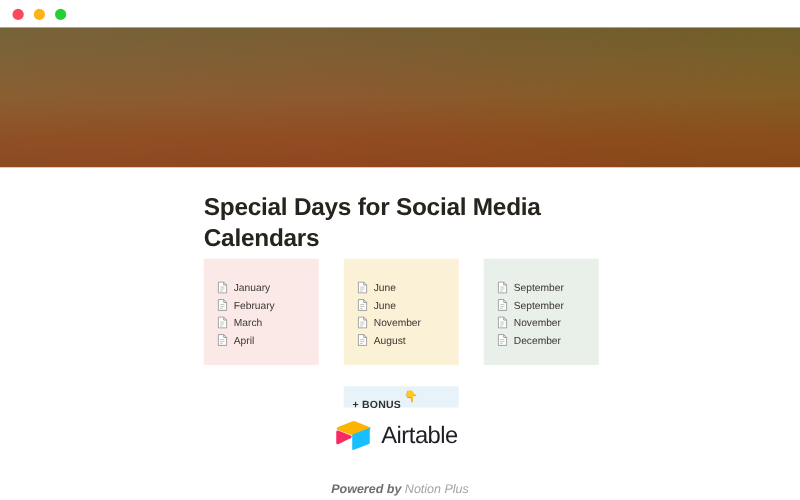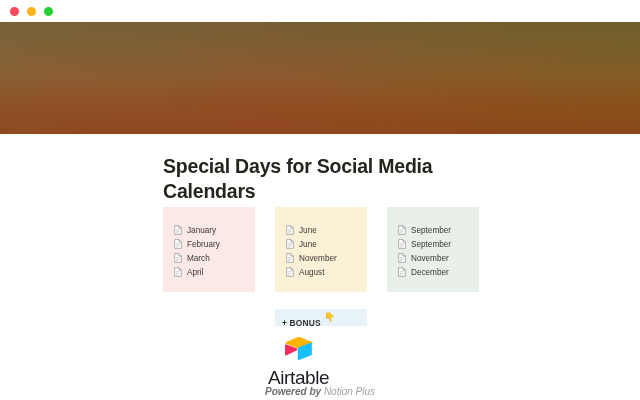--- a/index.html
+++ b/index.html
@@ -169,21 +169,20 @@
   }
 
   
   #airtable-logo {
     position: absolute;
     left: 268px;
     top: 202px;
     display: flex;
     align-items: center;
     gap: 7px;
-    flex-direction: column;
   }
   #airtable-mark {
     width: 30px;
     height: 25px;
     display: block;
   }
   #airtable-wordmark {
     font-size: 19px;
     font-weight: 500;
     color: #1d1f25;

